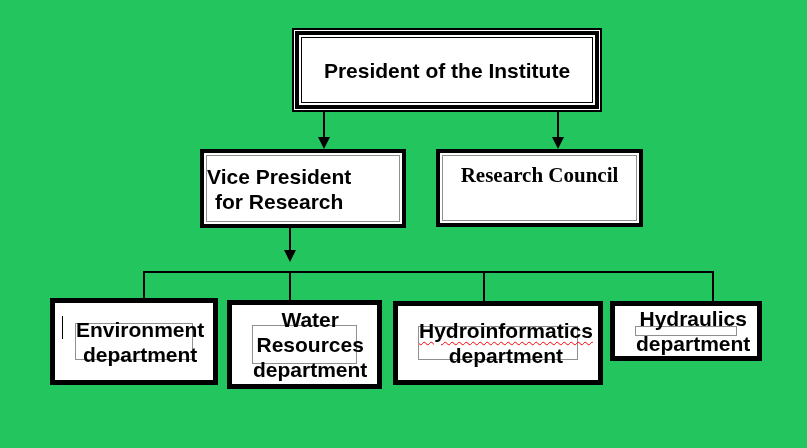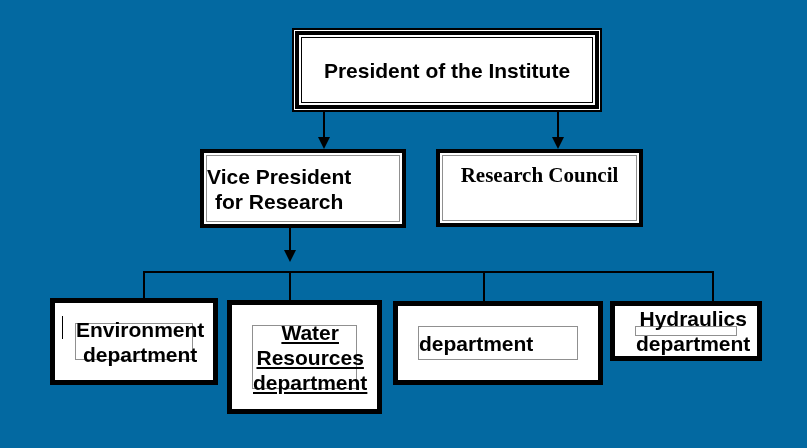--- a/index.html
+++ b/index.html
@@ -1,17 +1,17 @@
 <!DOCTYPE html>
 <html><head>
 <meta charset="utf-8">
 <style>
   html,body{margin:0;padding:0;background:#fff;}
   #canvas{
-    position:relative;width:807px;height:448px;background:#0369a1;
+    position:relative;width:807px;height:448px;background:#22c55e;
     font-family:"Liberation Sans","DejaVu Sans",sans-serif;overflow:hidden;
   }
   
   .label{
     font-weight:bold;font-size:21px;line-height:25px;text-align:center;
     color:#000;white-space:pre-line;
   }
   .serif{font-family:"Liberation Serif","DejaVu Serif",serif;}
   
   .node{position:absolute;box-sizing:border-box;}
@@ -89,31 +89,31 @@
 
   <div class="node deptbox" style="left:50px;top:298px;width:168px;height:87px;">
     <div class="innerline">
       <span class="label">Environment
 department</span>
     </div>
   </div>
 
   <div class="caret" style="left:62px;top:316px;"></div>
 
-  <div class="node deptbox" style="left:227px;top:300px;width:155px;height:114px;text-decoration:underline;">
+  <div class="node deptbox" style="left:227px;top:300px;width:155px;height:89px;">
     <div class="innerline">
       <span class="label">Water
 Resources
 department</span>
     </div>
   </div>
 
   <div class="node deptbox" style="left:393px;top:301px;width:210px;height:84px;">
     <div class="innerline">
-      <span class="label"><span class="word2">department</span></span>
+      <span class="label"><span class="misspelled">Hydroinformatics</span><span class="word2">department</span></span>
     </div>
   </div>
 
   <div class="node deptbox" style="left:610px;top:301px;width:152px;height:60px;">
     <div class="innerline">
       <span class="label">Hydraulics
 department</span>
     </div>
   </div>
 

